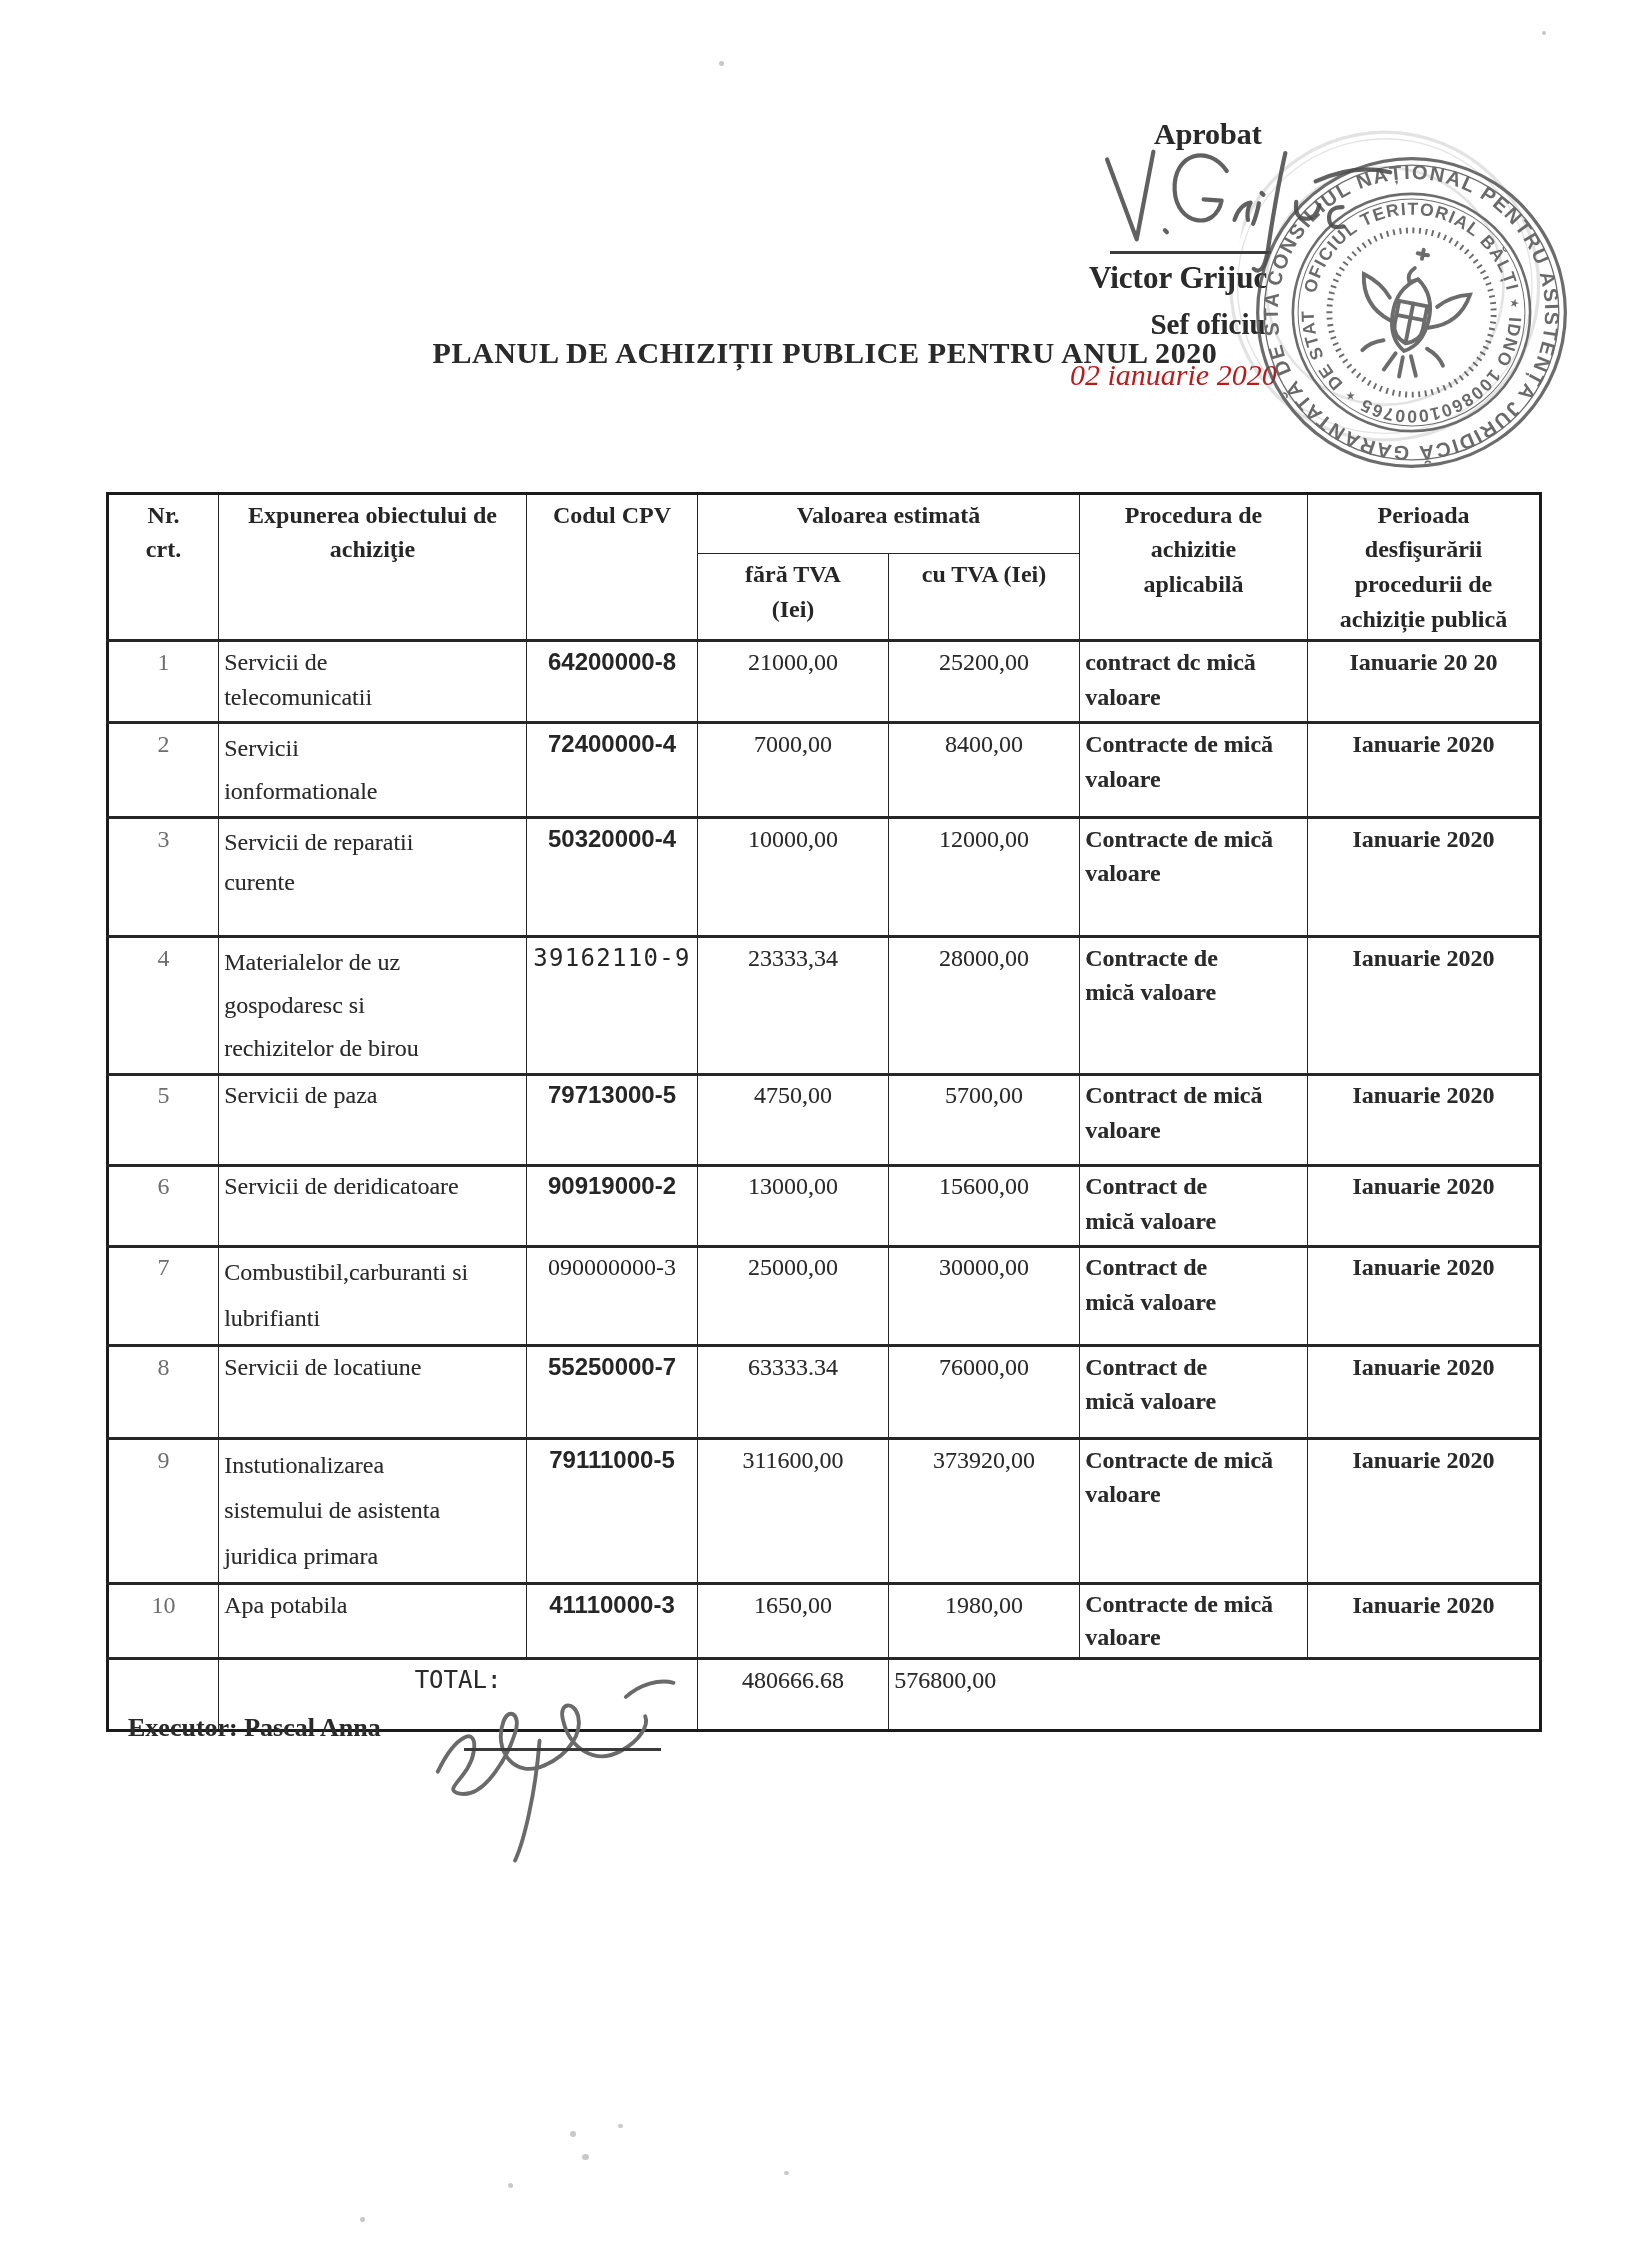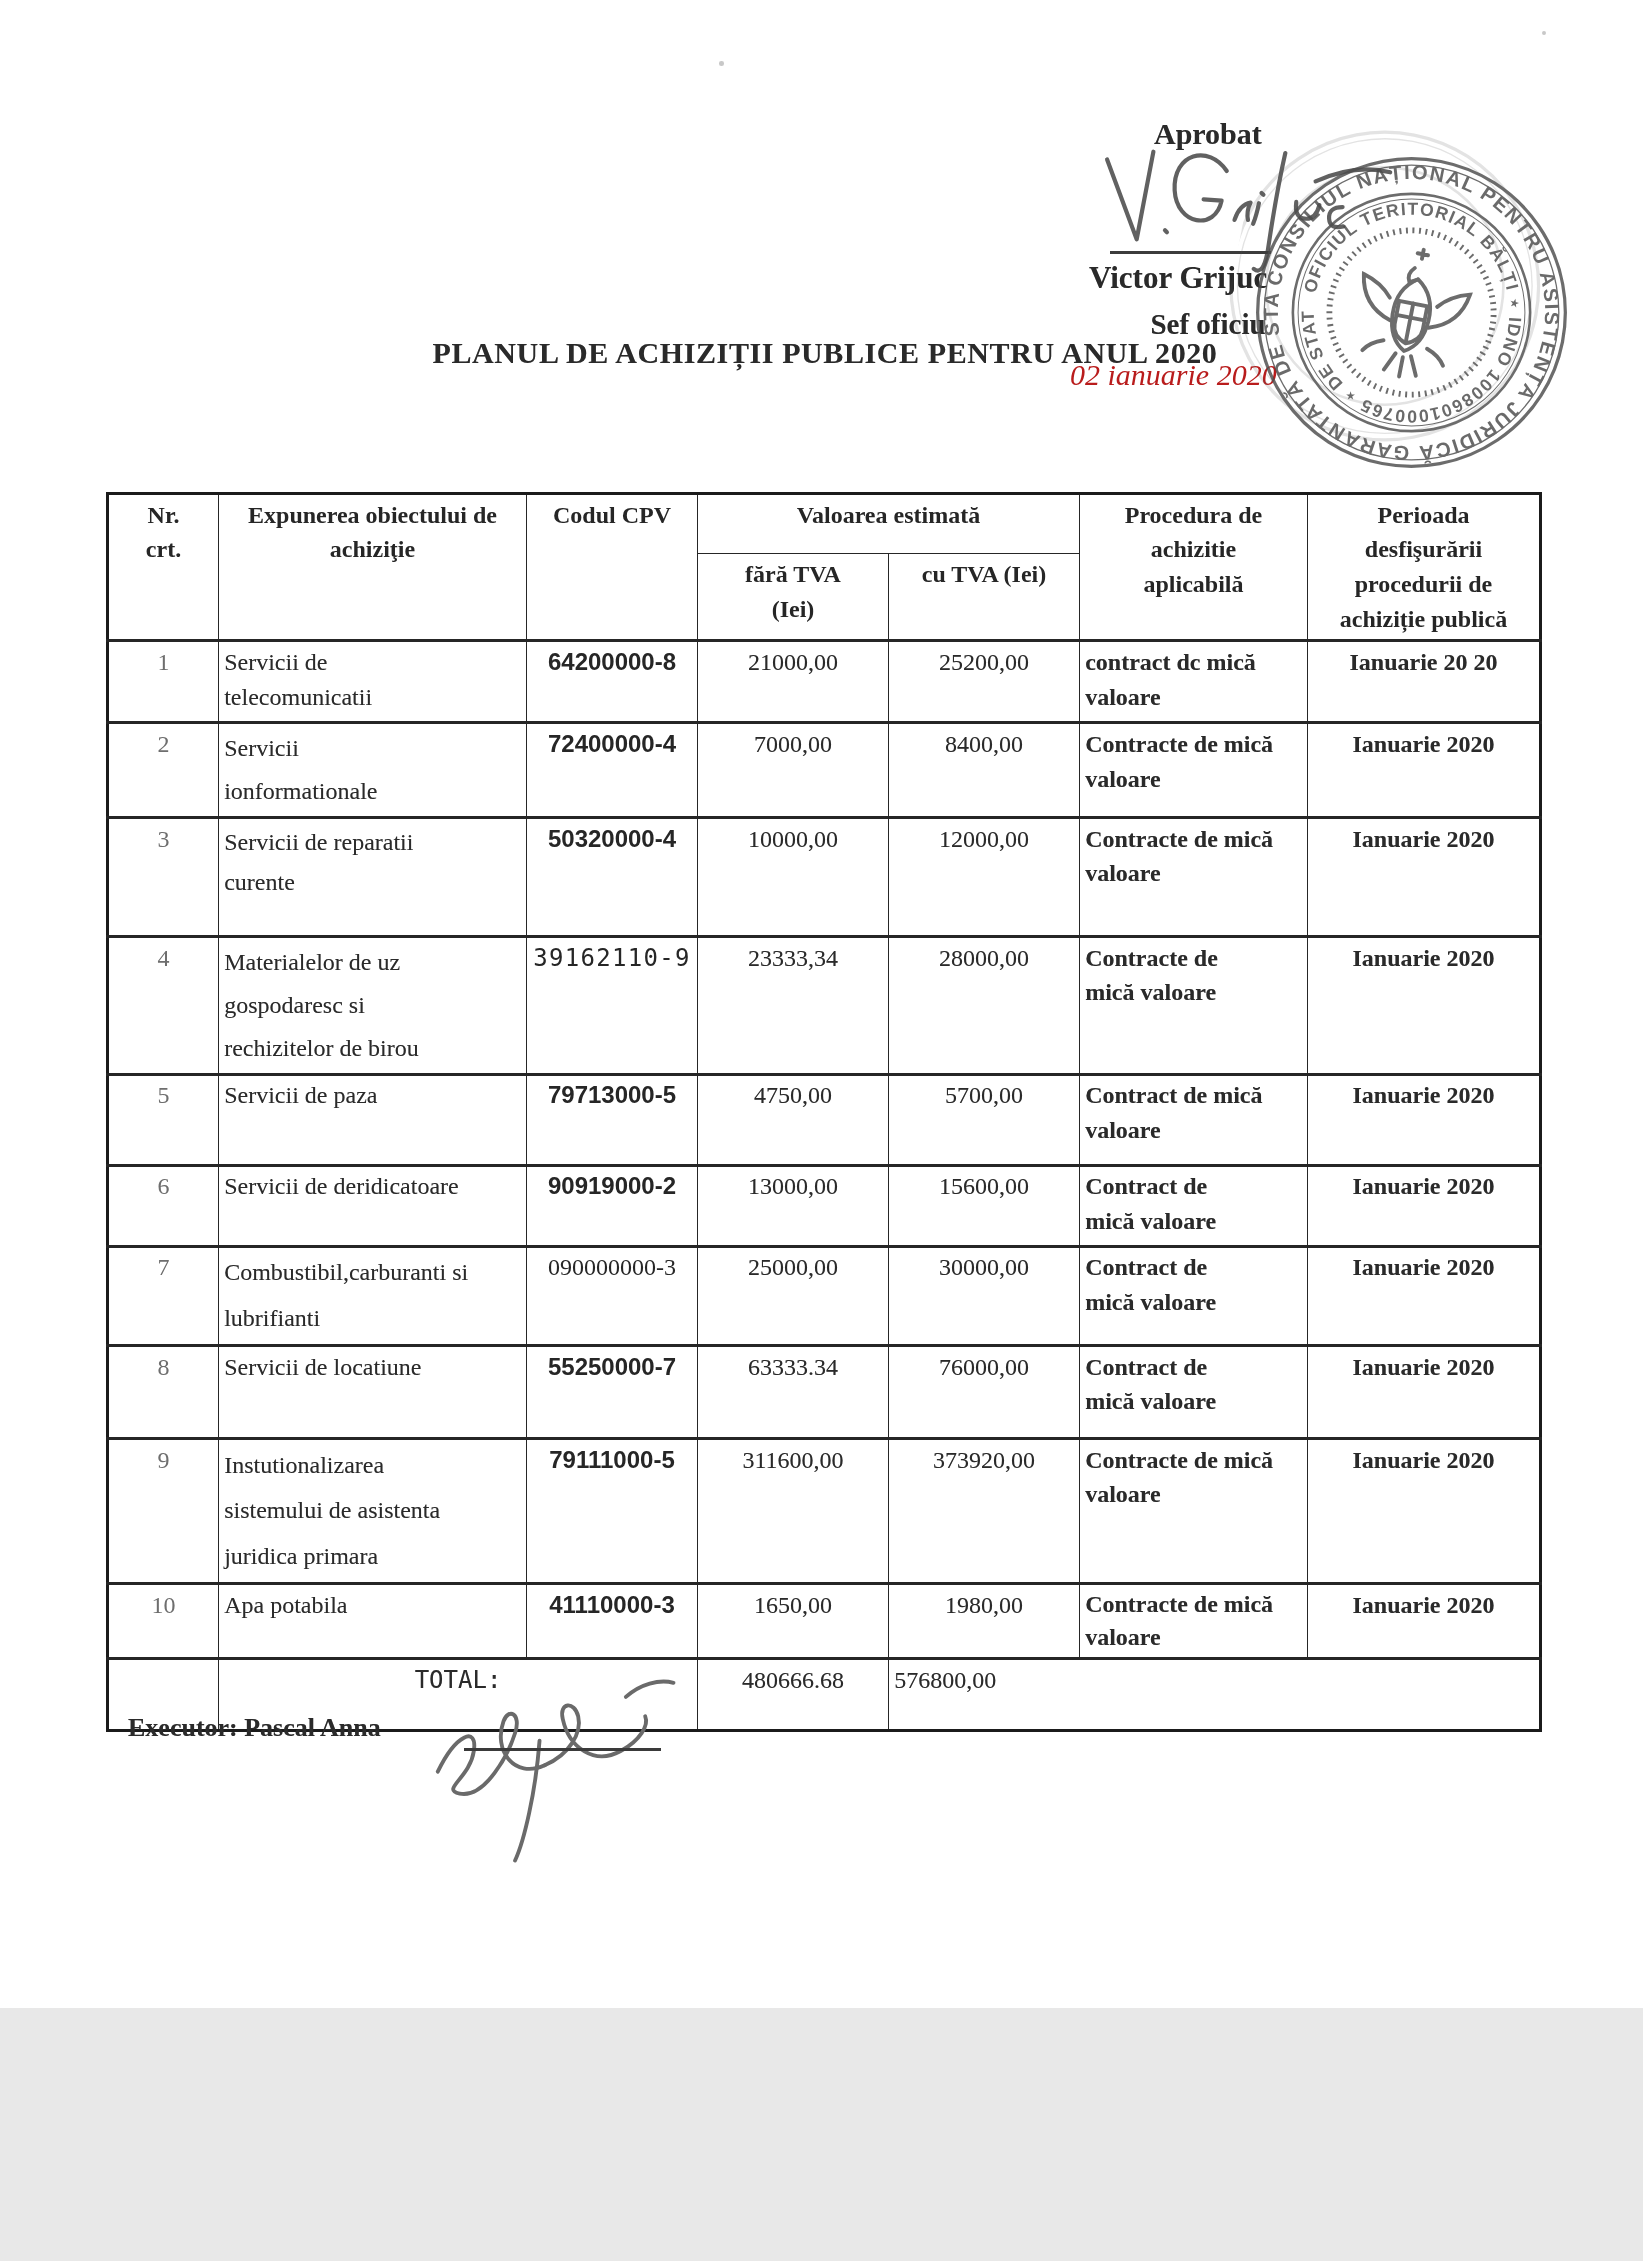--- a/index.html
+++ b/index.html
@@ -1,17 +1,17 @@
 <!DOCTYPE html>
 <html style="font-size:10.3px"><head>
 <meta charset="utf-8">
 <style>
   html,body{margin:0;padding:0;background:#e8e8e8;}
   .page{
-    position:relative;width:1644px;height:2008px;background:#ffffff;
+    position:relative;width:1644px;height:2261px;background:#ffffff;
     font-family:"Liberation Serif",serif;color:#262626;overflow:hidden;
   }
   .abs{position:absolute;}
   .ink{color:#2a2a2a;text-shadow:0 0 0.6px rgba(60,60,60,.35);}
   .pre{white-space:pre-line;}
 
   
   .approval-label{left:1154px;top:117px;width:116px;font-size:30px;font-weight:bold;}
   .sig1{left:1089px;top:135px;}
   .sig-line1{left:1110px;top:251px;width:161px;height:2.6px;background:#3c3c3c;}

